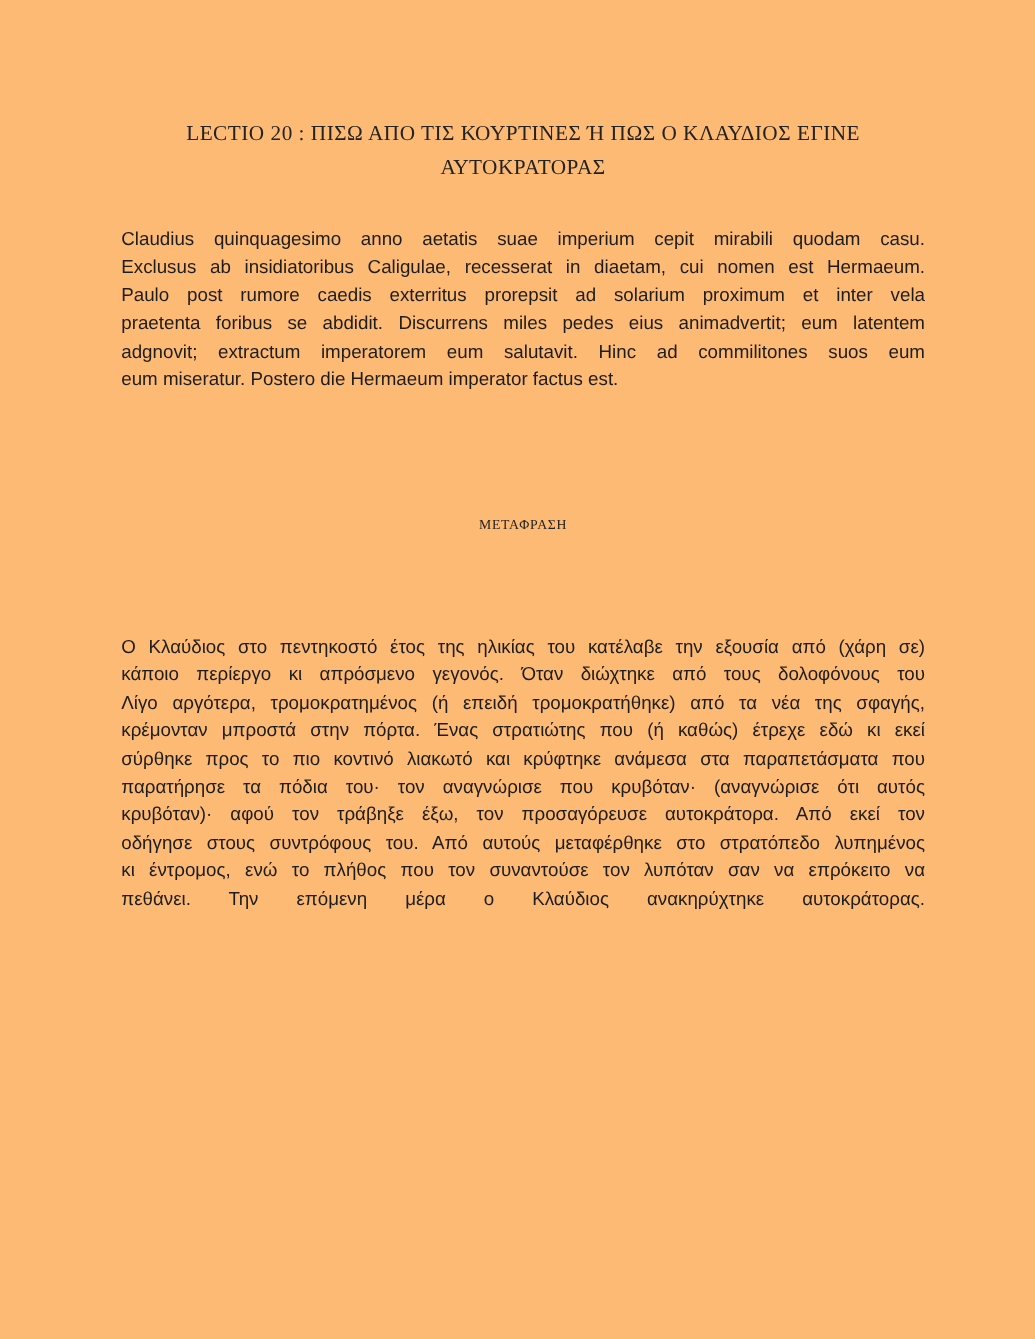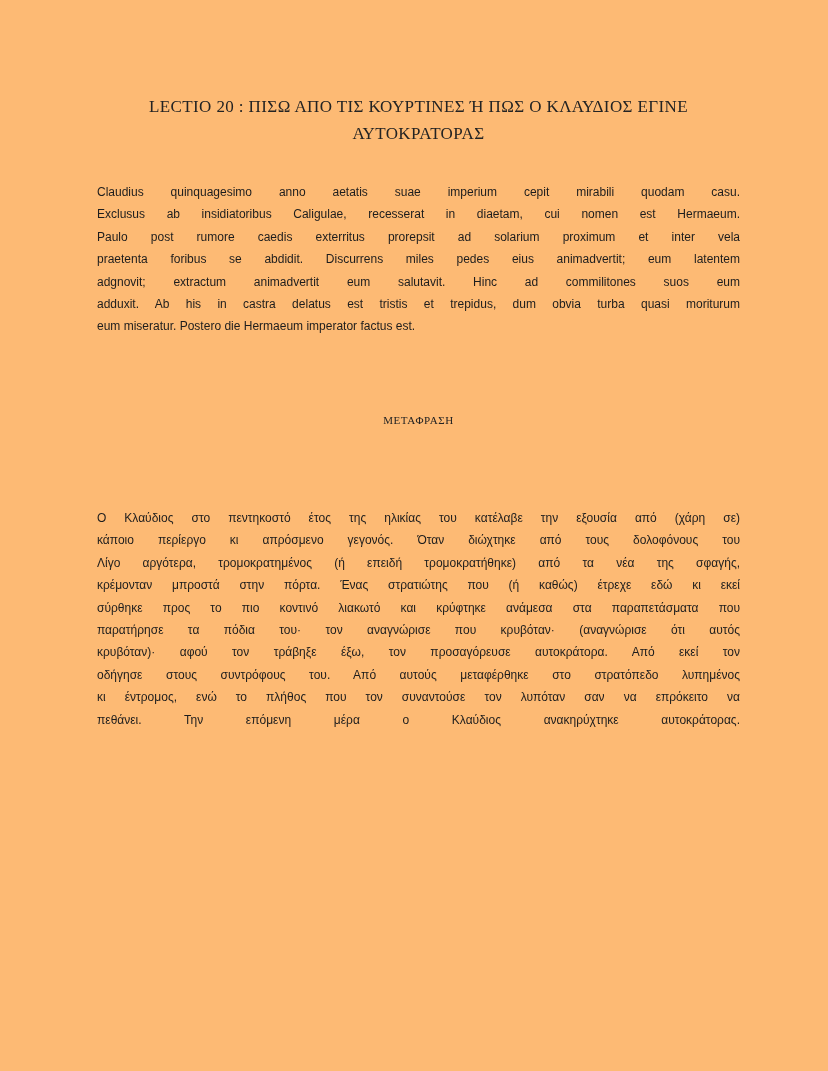--- a/index.html
+++ b/index.html
@@ -43,21 +43,21 @@
     font-size: 11px;
     line-height: 22px;
     letter-spacing: 0.6px;
     color: #232323;
   }
   .paragraph {
     position: absolute;
     left: 97px;
     width: 643px;
     font-family: "Liberation Sans", sans-serif;
-    font-size: 12px;
+    font-size: 15px;
     line-height: 22.4px;
     color: #1d1d1d;
   }
   .paragraph.latin { top: 181px; }
   .paragraph.greek { top: 471px; margin-top: 36px; }
   .text-line {
     text-align: justify;
     text-align-last: justify;
     white-space: normal;
   }
@@ -73,22 +73,21 @@
   <h1 class="doc-title">
     <span class="title-line">LECTIO 20 : ΠΙΣΩ ΑΠΟ ΤΙΣ ΚΟΥΡΤΙΝΕΣ Ή ΠΩΣ Ο ΚΛΑΥΔΙΟΣ ΕΓΙΝΕ</span>
     <span class="title-line">ΑΥΤΟΚΡΑΤΟΡΑΣ</span>
   </h1>
 
   <div class="paragraph latin">
       <div class="text-line">Claudius quinquagesimo anno aetatis suae imperium cepit mirabili quodam casu.</div>
       <div class="text-line">Exclusus ab insidiatoribus Caligulae, recesserat in diaetam, cui nomen est Hermaeum.</div>
       <div class="text-line">Paulo post rumore caedis exterritus prorepsit ad solarium proximum et inter vela</div>
       <div class="text-line">praetenta foribus se abdidit. Discurrens miles pedes eius animadvertit; eum latentem</div>
-      <div class="text-line">adgnovit; extractum animadvertit eum salutavit. Hinc ad commilitones suos eum</div>
-      <div class="text-line">adduxit. Ab his in castra delatus est tristis et trepidus, dum obvia turba quasi moriturum</div>
+      <div class="text-line">adgnovit; extractum imperatorem eum salutavit. Hinc ad commilitones suos eum</div>
       <div class="text-line last-left">eum miseratur. Postero die Hermaeum imperator factus est.</div>
     </div>
 
   <h2 class="sub-heading">ΜΕΤΑΦΡΑΣΗ</h2>
 
   <div class="paragraph greek">
       <div class="text-line">Ο Κλαύδιος στο πεντηκοστό έτος της ηλικίας του κατέλαβε την εξουσία από (χάρη σε)</div>
       <div class="text-line">κάποιο περίεργο κι απρόσμενο γεγονός. Όταν διώχτηκε από τους δολοφόνους του</div>
       <div class="text-line">Λίγο αργότερα, τρομοκρατημένος (ή επειδή τρομοκρατήθηκε) από τα νέα της σφαγής,</div>
       <div class="text-line">κρέμονταν μπροστά στην πόρτα. Ένας στρατιώτης που (ή καθώς) έτρεχε εδώ κι εκεί</div>

